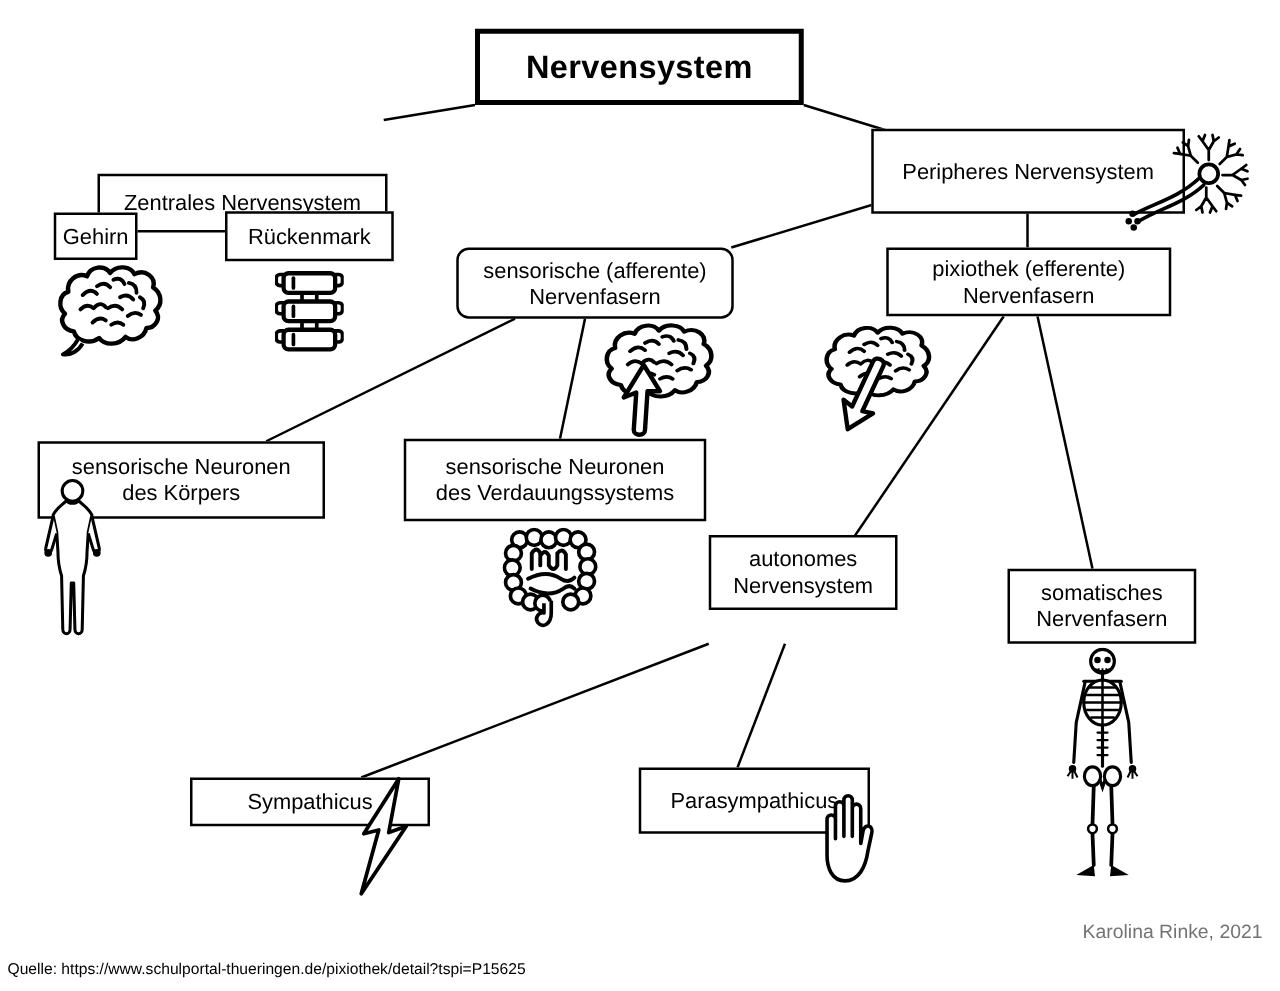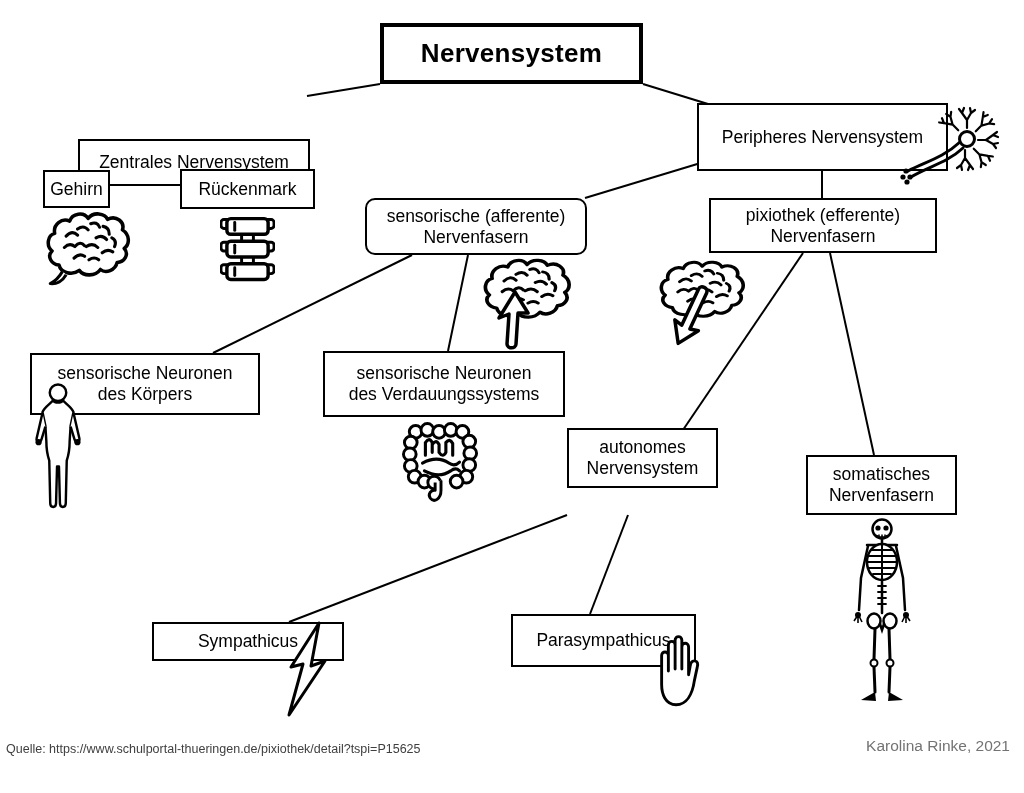--- a/index.html
+++ b/index.html
@@ -5,21 +5,21 @@
   html,body{margin:0;padding:0;background:#fff;}
   .canvas{position:relative;width:1024px;height:793px;background:#fff;overflow:hidden;
           font-family:"Liberation Sans",sans-serif;color:#000;}
   .lines{position:absolute;left:0;top:0;width:1024px;height:793px;}
   .node{position:absolute;border:2px solid #000;background:#fff;
         display:flex;align-items:center;justify-content:center;
         text-align:center;font-size:17.5px;line-height:1.18;white-space:pre-line;
         box-sizing:border-box;z-index:2;}
   .node.title{border-width:4px;font-size:26px;font-weight:bold;letter-spacing:.3px;}
   .icon{position:absolute;z-index:3;}
-  .footer-source{position:absolute;left:6px;top:742px;font-size:12.5px;color:#404040;}
+  .footer-source{position:absolute;left:6px;top:768px;font-size:12.5px;color:#000000;}
   .footer-credit{position:absolute;right:14px;top:737px;font-size:15.5px;color:#737373;}
 </style>
 </head>
 <body>
 
 <div class="canvas">
 
   <svg class="lines" viewBox="0 0 1024 793">
     <g stroke="#000" stroke-width="2">
       <line x1="380" y1="84" x2="307" y2="96"></line>

